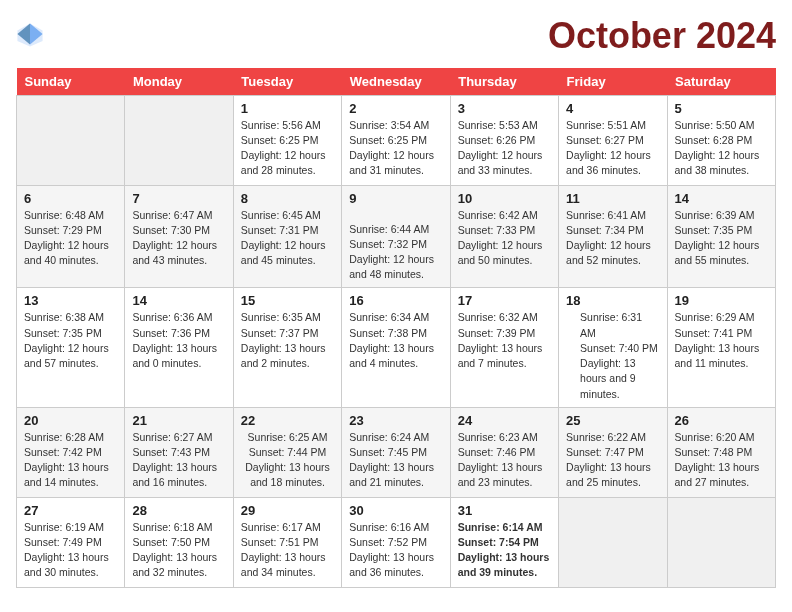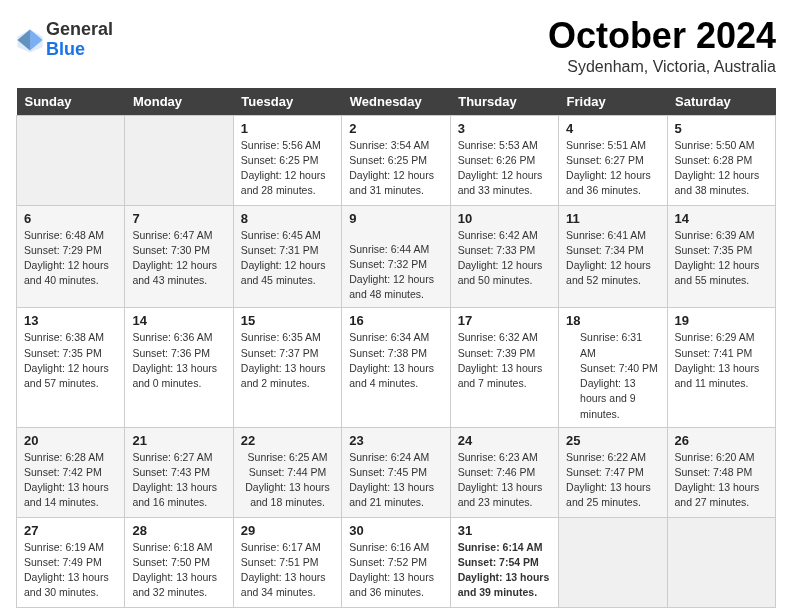--- a/index.html
+++ b/index.html
@@ -40,35 +40,35 @@
       width: 28px;
       height: 28px;
       margin-right: 2px;
     }
     .title-block {
       text-align: right;
     }
     .month-title {
       font-size: 36px;
       font-weight: bold;
-      color: #000000;
+      color: #7f1d1d;
       line-height: 1.1;
     }
     .location {
       font-size: 16px;
       color: #333;
       margin-top: 2px;
     }
     table {
       width: 100%;
       border-collapse: collapse;
       table-layout: fixed;
     }
     thead tr th {
-      background-color: #404040;
+      background-color: #ef4444;
       color: #fff;
       text-align: left;
       padding: 6px 8px;
       font-size: 13px;
       font-weight: bold;
     }
     tbody tr td {
       border: 1px solid #ccc;
       vertical-align: top;
       padding: 5px 7px;
@@ -101,28 +101,23 @@
 </head>
 <body>
 
 <div class="header">
   <div class="logo">
     <svg class="logo-icon" viewBox="0 0 40 40" xmlns="http://www.w3.org/2000/svg">
       <polygon points="20,5 38,15 38,30 20,38 2,30 2,15" fill="#1a73e8" opacity="0.15"></polygon>
       <polygon points="20,5 38,20 20,35" fill="#1a73e8" opacity="0.5"></polygon>
       <polygon points="20,5 2,20 20,35" fill="#2e6da4" opacity="0.7"></polygon>
     </svg>
-    <div class="logo-text">
-      <span class="logo-general">General</span>
-      <span class="logo-blue">Blue</span>
-    </div>
   </div>
   <div class="title-block">
     <div class="month-title">October 2024</div>
-    <div class="location">Sydenham, Victoria, Australia</div>
   </div>
 </div>
 
 <table>
   <thead>
     <tr>
     <th>Sunday</th>
         <th>Monday</th>
         <th>Tuesday</th>
         <th>Wednesday</th>

